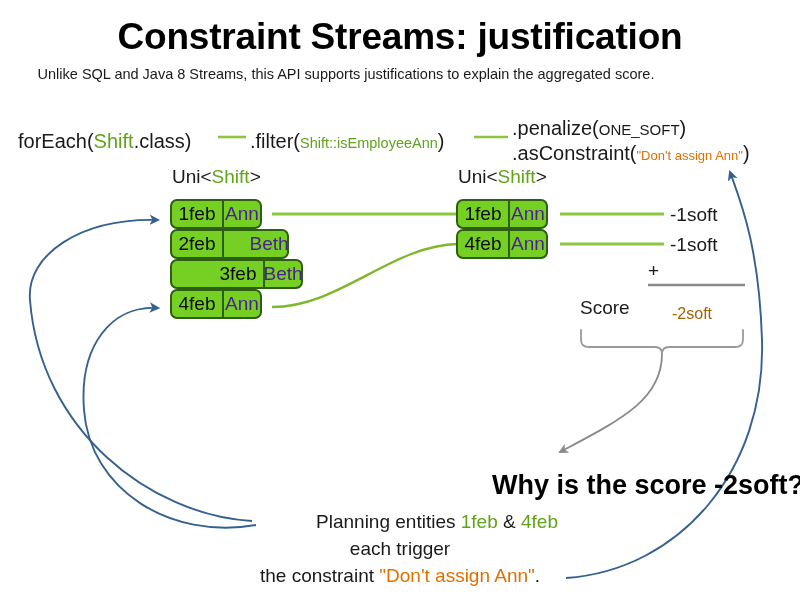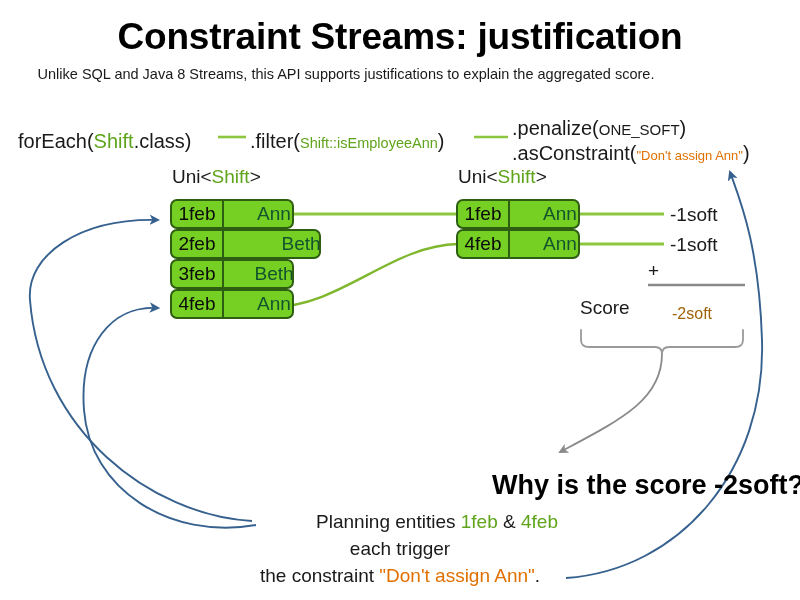--- a/index.html
+++ b/index.html
@@ -100,22 +100,21 @@
     box-sizing: border-box;
     padding-bottom: 1px;
   }
   .fact-date {
     width: 52px;
     color: #0a0a0a;
     border-right: 2px solid #2e5e12;
   }
   .fact-name {
     width: 36px;
-    color: #14532d;
-    margin-left: 32px;
+    color: #4c1d95;
   }
 
   
   .soft-label {
     font-size: 19px;
     color: #1a1a1a;
     white-space: nowrap;
   }
 
   
@@ -213,21 +212,21 @@
   <div class="abs uni-label" id="uni-left"><span>Uni&lt;</span><span class="green">Shift</span><span>&gt;</span></div>
 
   <div class="fact-row" style="left:170px; top:199px;">
     <div class="fact-cell fact-date">1feb</div>
     <div class="fact-cell fact-name">Ann</div>
   </div>
   <div class="fact-row" style="left:170px; top:229px;gap:27px;">
     <div class="fact-cell fact-date">2feb</div>
     <div class="fact-cell fact-name">Beth</div>
   </div>
-  <div class="fact-row" style="left:170px; top:259px;">
+  <div class="fact-row" style="left:170px; top:259px;padding-left:41px;">
     <div class="fact-cell fact-date">3feb</div>
     <div class="fact-cell fact-name">Beth</div>
   </div>
   <div class="fact-row" style="left:170px; top:289px;">
     <div class="fact-cell fact-date">4feb</div>
     <div class="fact-cell fact-name">Ann</div>
   </div>
 
   <div class="abs uni-label" id="uni-right"><span>Uni&lt;</span><span class="green">Shift</span><span>&gt;</span></div>
 

